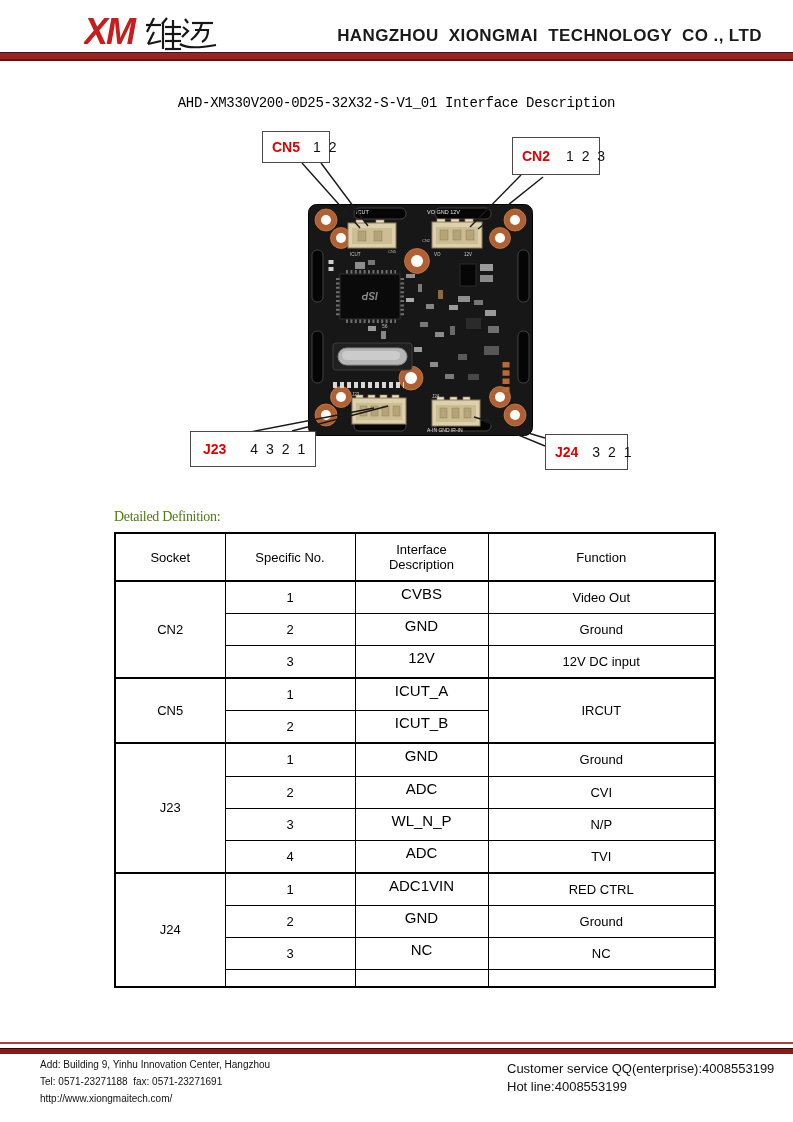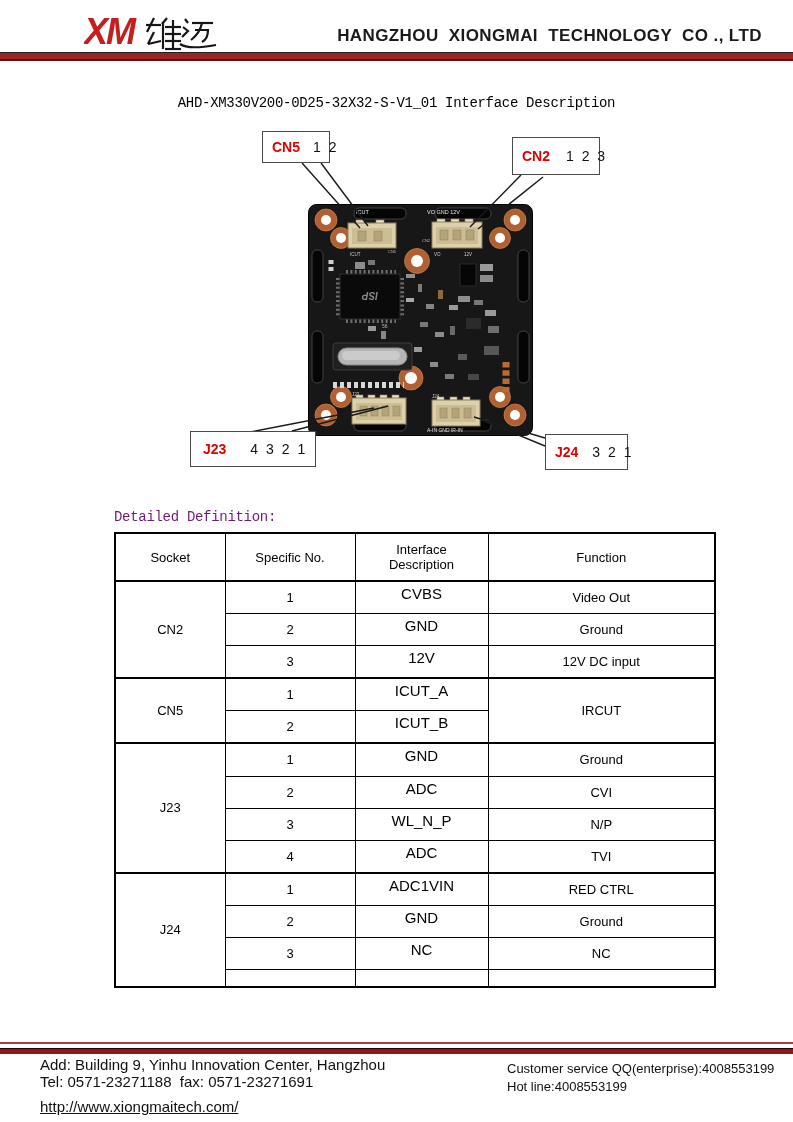--- a/index.html
+++ b/index.html
@@ -24,36 +24,36 @@
            display:flex;align-items:center;padding:0 9px;gap:13px;z-index:4;}
   .callout .cl{color:#e00000;font-weight:bold;font-size:14px;}
   .callout .cp{color:#111;font-size:14px;letter-spacing:2px;white-space:pre;}
   .co-cn5{left:262px;top:131px;width:68px;height:32px;}
   .co-cn2{left:512px;top:137px;width:88px;height:38px;gap:16px;}
   .co-j23{left:190px;top:431px;width:126px;height:36px;gap:24px;padding-left:12px;}
   .co-j24{left:545px;top:434px;width:83px;height:36px;gap:14px;}
 
   
   .section-heading{position:absolute;left:114px;top:509px;
-                   font-family:Liberation Mono, monospace;font-size:14px;letter-spacing:-0.3px;color:#701a75;}
+                   font-family:Liberation Serif, serif;font-size:14px;letter-spacing:-0.3px;color:#4d7c0f;}
   .def-table{position:absolute;left:114px;top:532px;width:600px;border-collapse:collapse;
              table-layout:fixed;border:2px solid #000;}
   .def-table th,.def-table td{border:1px solid #000;text-align:center;vertical-align:middle;
              font-size:13px;padding:8px;color:#000;overflow:hidden;}
   .def-table th{font-weight:normal;}
   .def-table .c3{vertical-align:top;padding-top:3px;font-size:15px;}
   .def-table tr.grp td{border-top:2px solid #000;}
 
   
   .rule-thin{position:absolute;left:0;top:1042px;width:793px;height:2px;background:#b23a3a;}
   .rule-thick{position:absolute;left:0;top:1048px;width:793px;height:6px;background:#8c1a1a;
               border-top:1px solid #2b0000;box-sizing:border-box;}
-  .footer-left{position:absolute;left:40px;top:1056px;font-size:15px;line-height:17px;color:#111;}
+  .footer-left{position:absolute;left:40px;top:1056px;font-size:10px;line-height:17px;color:#111;}
   .footer-left .line{white-space:pre;}
-  .footer-left .website{margin-top:8px;text-decoration:underline;}
+  .footer-left .website{}
   .footer-right{position:absolute;left:498px;top:1060px;font-size:13px;line-height:18px;color:#111;margin-left:9px;}
   .footer-right .line{white-space:pre;}
 </style>
 </head>
 <body>
 
 <div class="page">
 
   <div>
     <svg class="logo-svg" viewBox="0 0 140 40" title="雄迈">

